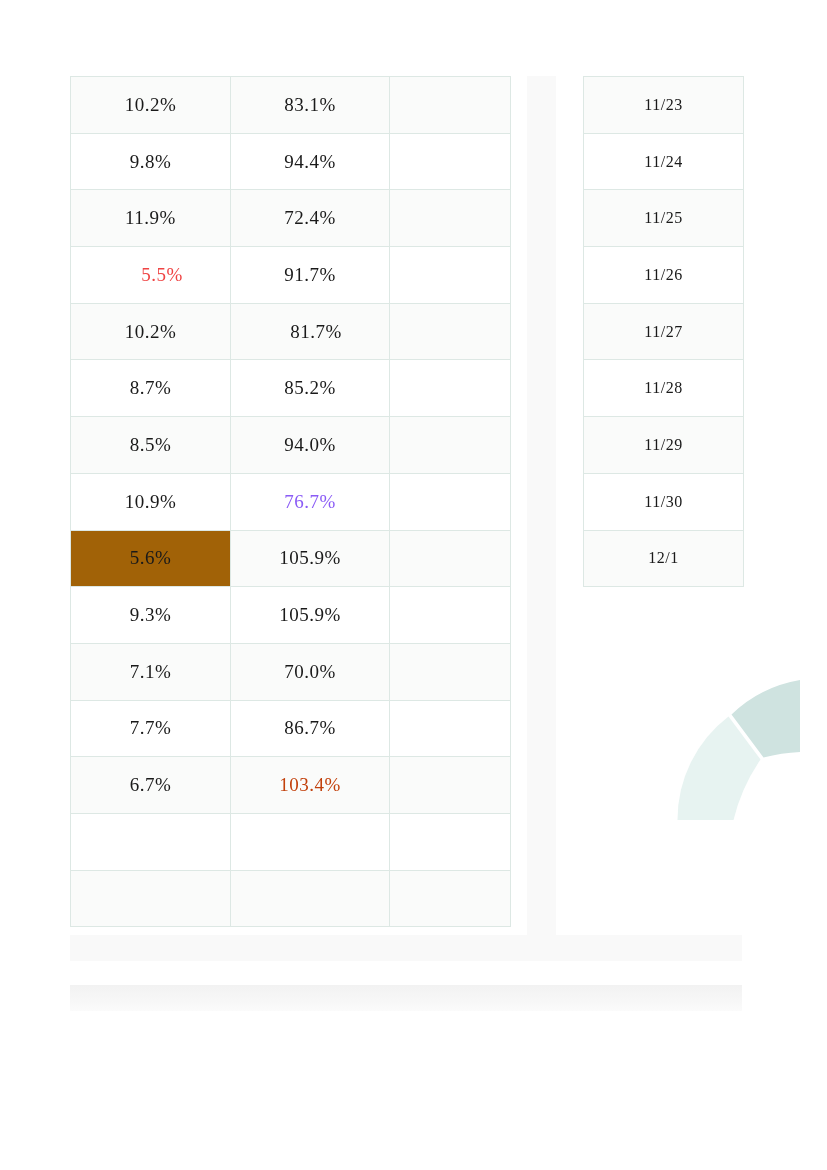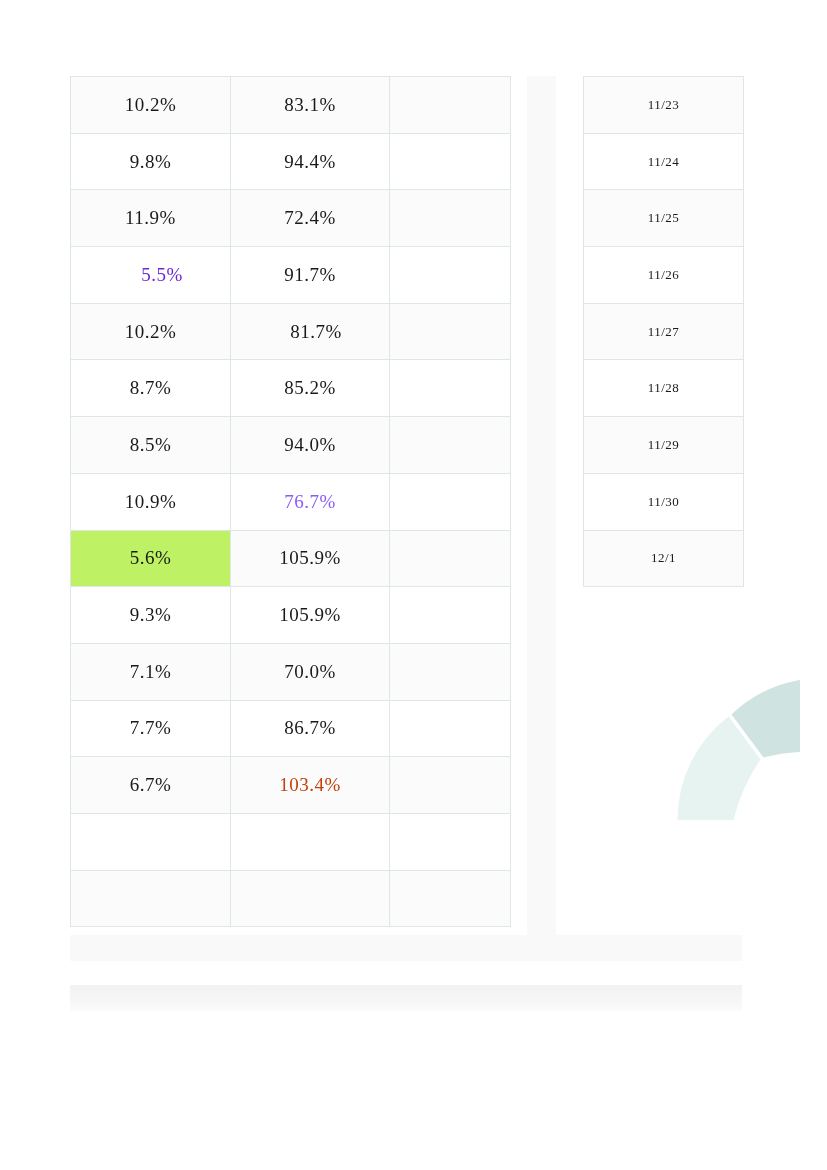--- a/index.html
+++ b/index.html
@@ -70,21 +70,21 @@
 
   
   #date-table {
     left: 583px;
     top: 76px;
     width: 159px;
   }
   #date-table td {
     height: 55.7px;
     width: 159px;
-    font-size: 13px;
+    font-size: 16px;
     letter-spacing: 0.5px;
   }
   #date-table tr.odd  td { background: #fafbfa; }
   #date-table tr.even td { background: #ffffff; }
 
   
   .placeholder-bar {
     position: absolute;
     left: 70px;
     width: 672px;
@@ -132,21 +132,21 @@
           <td class="c0" style="border-color: rgb(221, 232, 228); background-color: rgb(255, 255, 255); color: rgb(26, 26, 26);">9.8%</td>
           <td class="c1" style="border-color: rgb(221, 232, 228); background-color: rgb(255, 255, 255); color: rgb(26, 26, 26);">94.4%</td>
           <td class="c2" style="border-color: rgb(221, 232, 228); background-color: rgb(255, 255, 255); color: rgb(26, 26, 26);"></td>
         </tr>
         <tr class="odd">
           <td class="c0" style="border-color: rgb(221, 232, 228); background-color: rgb(250, 251, 250); color: rgb(26, 26, 26);">11.9%</td>
           <td class="c1" style="border-color: rgb(221, 232, 228); background-color: rgb(250, 251, 250); color: rgb(26, 26, 26);">72.4%</td>
           <td class="c2" style="border-color: rgb(221, 232, 228); background-color: rgb(250, 251, 250); color: rgb(26, 26, 26);"></td>
         </tr>
         <tr class="even">
-          <td class="c0" style="border-color: rgb(221, 232, 228); background-color: rgb(255, 255, 255); color: #6d28d9; padding-left: 23px;">5.5%</td>
+          <td class="c0" style="border-color: rgb(221, 232, 228); background-color: rgb(255, 255, 255); color: #ef4444; padding-left: 23px;">5.5%</td>
           <td class="c1" style="border-color: rgb(221, 232, 228); background-color: rgb(255, 255, 255); color: rgb(26, 26, 26);">91.7%</td>
           <td class="c2" style="border-color: rgb(221, 232, 228); background-color: rgb(255, 255, 255); color: rgb(26, 26, 26);"></td>
         </tr>
         <tr class="odd">
           <td class="c0" style="border-color: rgb(221, 232, 228); background-color: rgb(250, 251, 250); color: rgb(26, 26, 26);">10.2%</td>
           <td class="c1" style="border-color: rgb(221, 232, 228); background-color: rgb(250, 251, 250); color: rgb(26, 26, 26); padding-left: 12px;">81.7%</td>
           <td class="c2" style="border-color: rgb(221, 232, 228); background-color: rgb(250, 251, 250); color: rgb(26, 26, 26);"></td>
         </tr>
         <tr class="even">
           <td class="c0" style="border-color: rgb(221, 232, 228); background-color: rgb(255, 255, 255); color: rgb(26, 26, 26);">8.7%</td>
@@ -157,21 +157,21 @@
           <td class="c0" style="border-color: rgb(221, 232, 228); background-color: rgb(250, 251, 250); color: rgb(26, 26, 26);">8.5%</td>
           <td class="c1" style="border-color: rgb(221, 232, 228); background-color: rgb(250, 251, 250); color: rgb(26, 26, 26);">94.0%</td>
           <td class="c2" style="border-color: rgb(221, 232, 228); background-color: rgb(250, 251, 250); color: rgb(26, 26, 26);"></td>
         </tr>
         <tr class="even">
           <td class="c0" style="border-color: rgb(221, 232, 228); background-color: rgb(255, 255, 255); color: rgb(26, 26, 26);">10.9%</td>
           <td class="c1" style="border-color: rgb(221, 232, 228); background-color: rgb(255, 255, 255); color: #8b5cf6;">76.7%</td>
           <td class="c2" style="border-color: rgb(221, 232, 228); background-color: rgb(255, 255, 255); color: rgb(26, 26, 26);"></td>
         </tr>
         <tr class="odd">
-          <td class="c0" style="border-color: rgb(221, 232, 228); background-color: #bef264; color: rgb(26, 26, 26);">5.6%</td>
+          <td class="c0" style="border-color: rgb(221, 232, 228); background-color: #a16207; color: rgb(26, 26, 26);">5.6%</td>
           <td class="c1" style="border-color: rgb(221, 232, 228); background-color: rgb(250, 251, 250); color: rgb(26, 26, 26);">105.9%</td>
           <td class="c2" style="border-color: rgb(221, 232, 228); background-color: rgb(250, 251, 250); color: rgb(26, 26, 26);"></td>
         </tr>
         <tr class="even">
           <td class="c0" style="border-color: rgb(221, 232, 228); background-color: rgb(255, 255, 255); color: rgb(26, 26, 26);">9.3%</td>
           <td class="c1" style="border-color: rgb(221, 232, 228); background-color: rgb(255, 255, 255); color: rgb(26, 26, 26);">105.9%</td>
           <td class="c2" style="border-color: rgb(221, 232, 228); background-color: rgb(255, 255, 255); color: rgb(26, 26, 26);"></td>
         </tr>
         <tr class="odd">
           <td class="c0" style="border-color: rgb(221, 232, 228); background-color: rgb(250, 251, 250); color: rgb(26, 26, 26);">7.1%</td>

